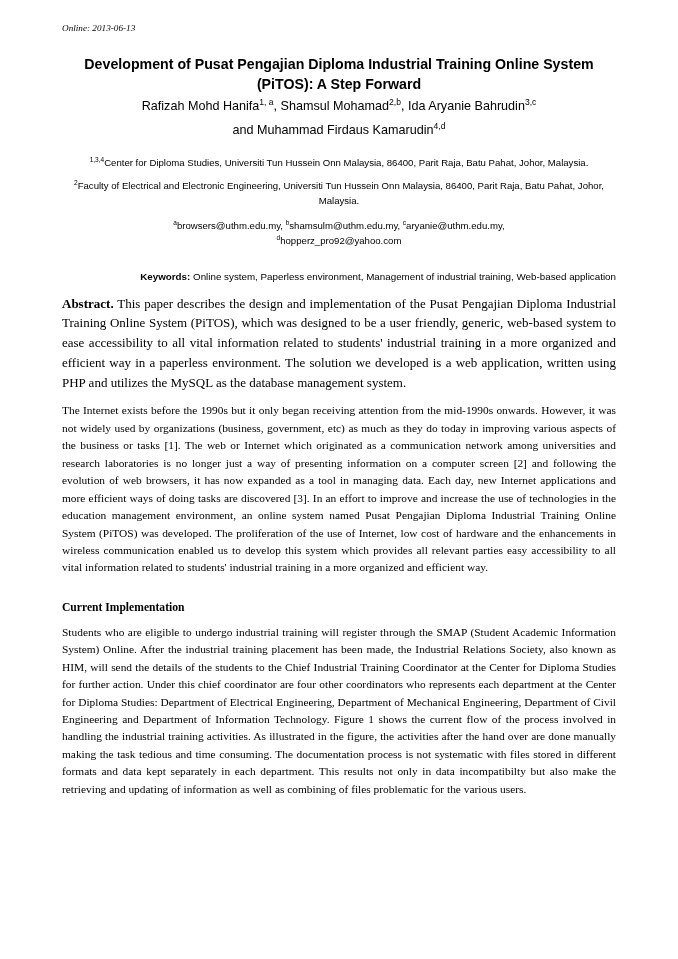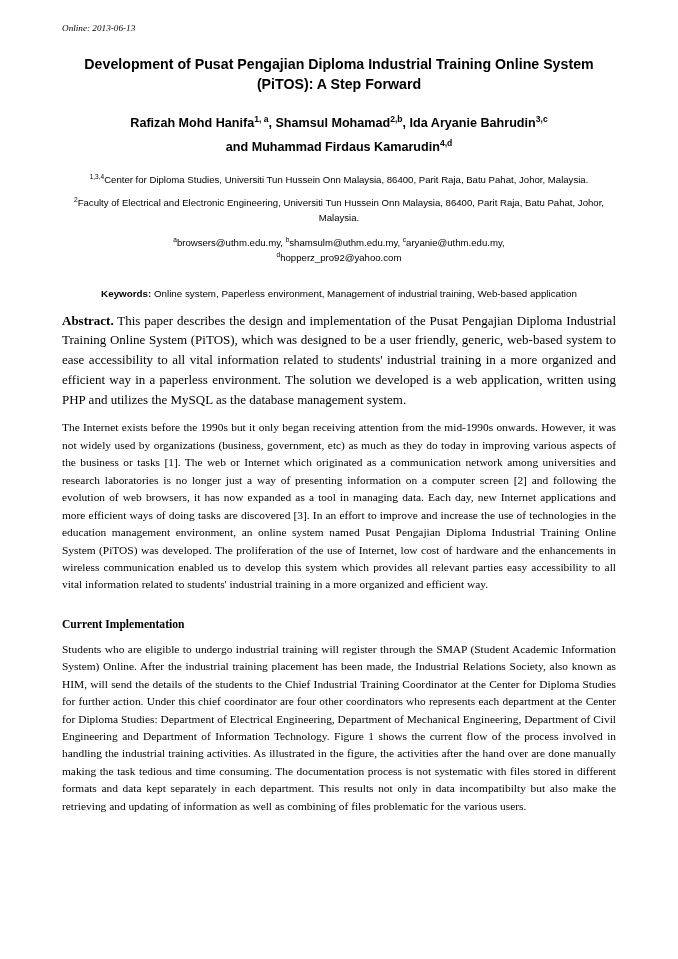--- a/index.html
+++ b/index.html
@@ -39,26 +39,25 @@
     text-align: center;
     font-family: Liberation Sans, sans-serif;
     font-weight: bold;
     font-size: 14.2px;
     line-height: 1.38;
     padding: 0 18px;
   }
 
   
   .authors {
-    margin-top: 18px;
+    margin-top: 1px;
     text-align: center;
     font-family: "Liberation Sans", sans-serif;
     font-size: 12.6px;
     line-height: 1.9;
-    font-weight: bold;
   }
   .authors .line2 { display: block; }
   sup { font-size: 0.68em; vertical-align: super; line-height: 0; }
 
   
   .affil {
     margin-top: 13px;
     text-align: center;
     font-family: "Liberation Sans", sans-serif;
     font-size: 9.6px;
@@ -73,21 +72,21 @@
     font-size: 9.6px;
     line-height: 1.5;
   }
 
   
   .keywords {
     margin-top: 22px;
     font-family: "Liberation Sans", sans-serif;
     font-size: 9.8px;
     line-height: 1.5;
-    text-align: center;
+    text-align: right;
   }
   .keywords b { font-weight: bold; }
 
   .abstract {
     margin-top: 9px;
     font-size: 13px;
     line-height: 1.52;
     text-align: justify;
   }
   .abstract .lead { font-weight: bold; }

